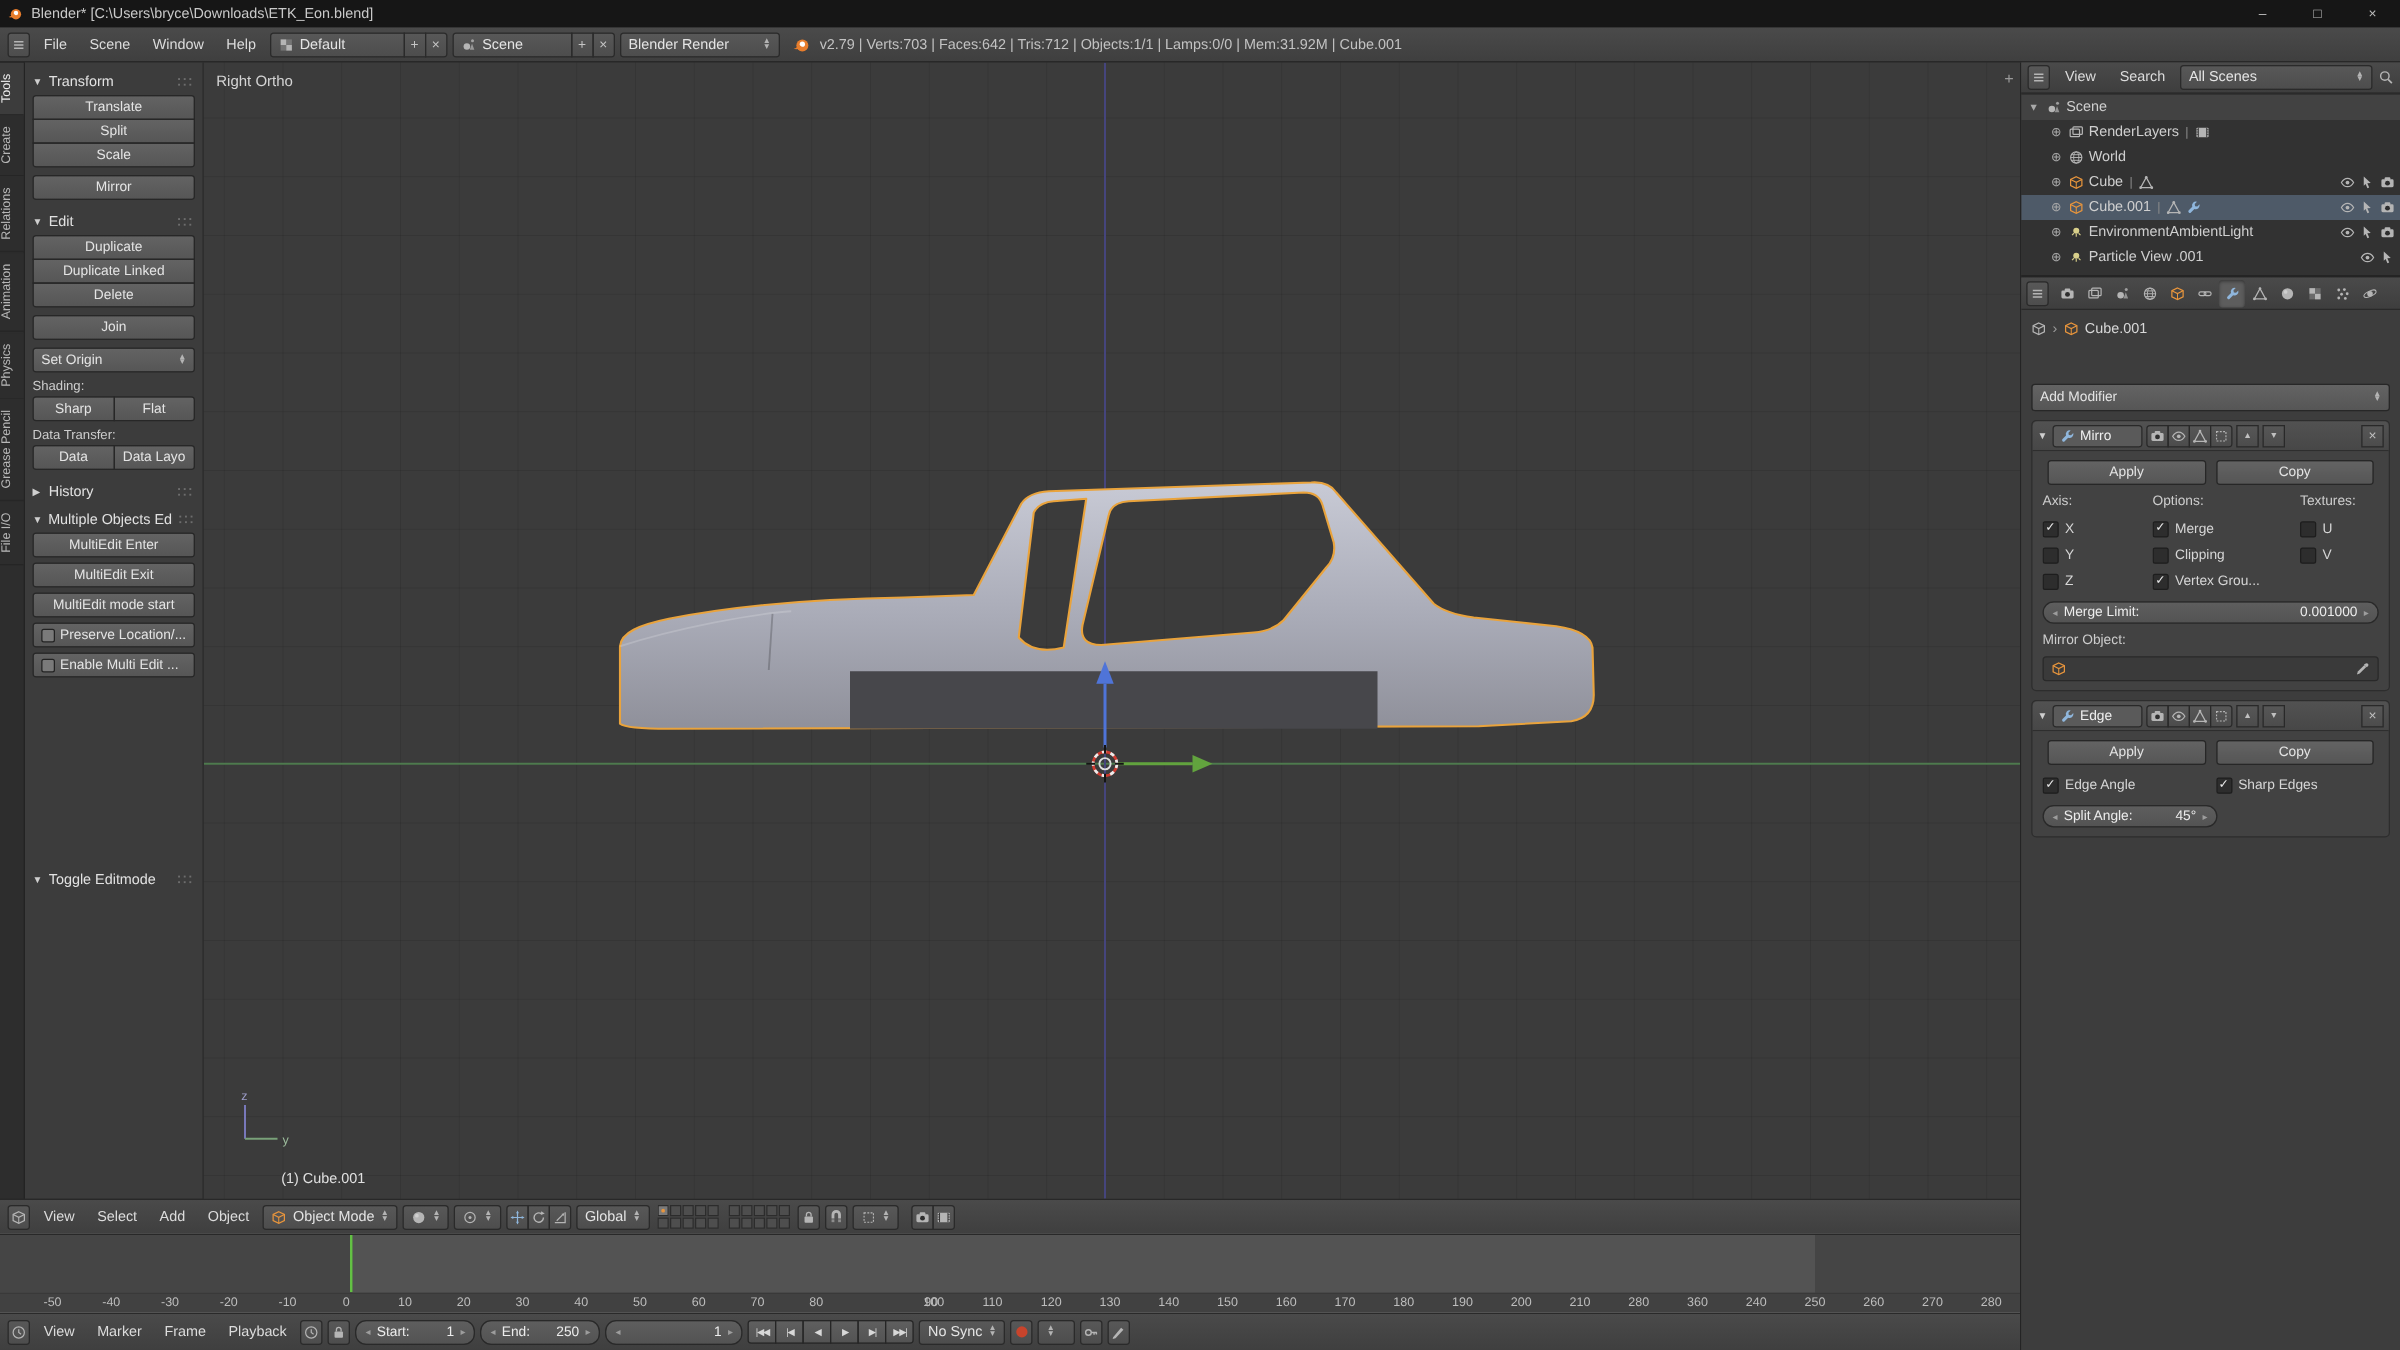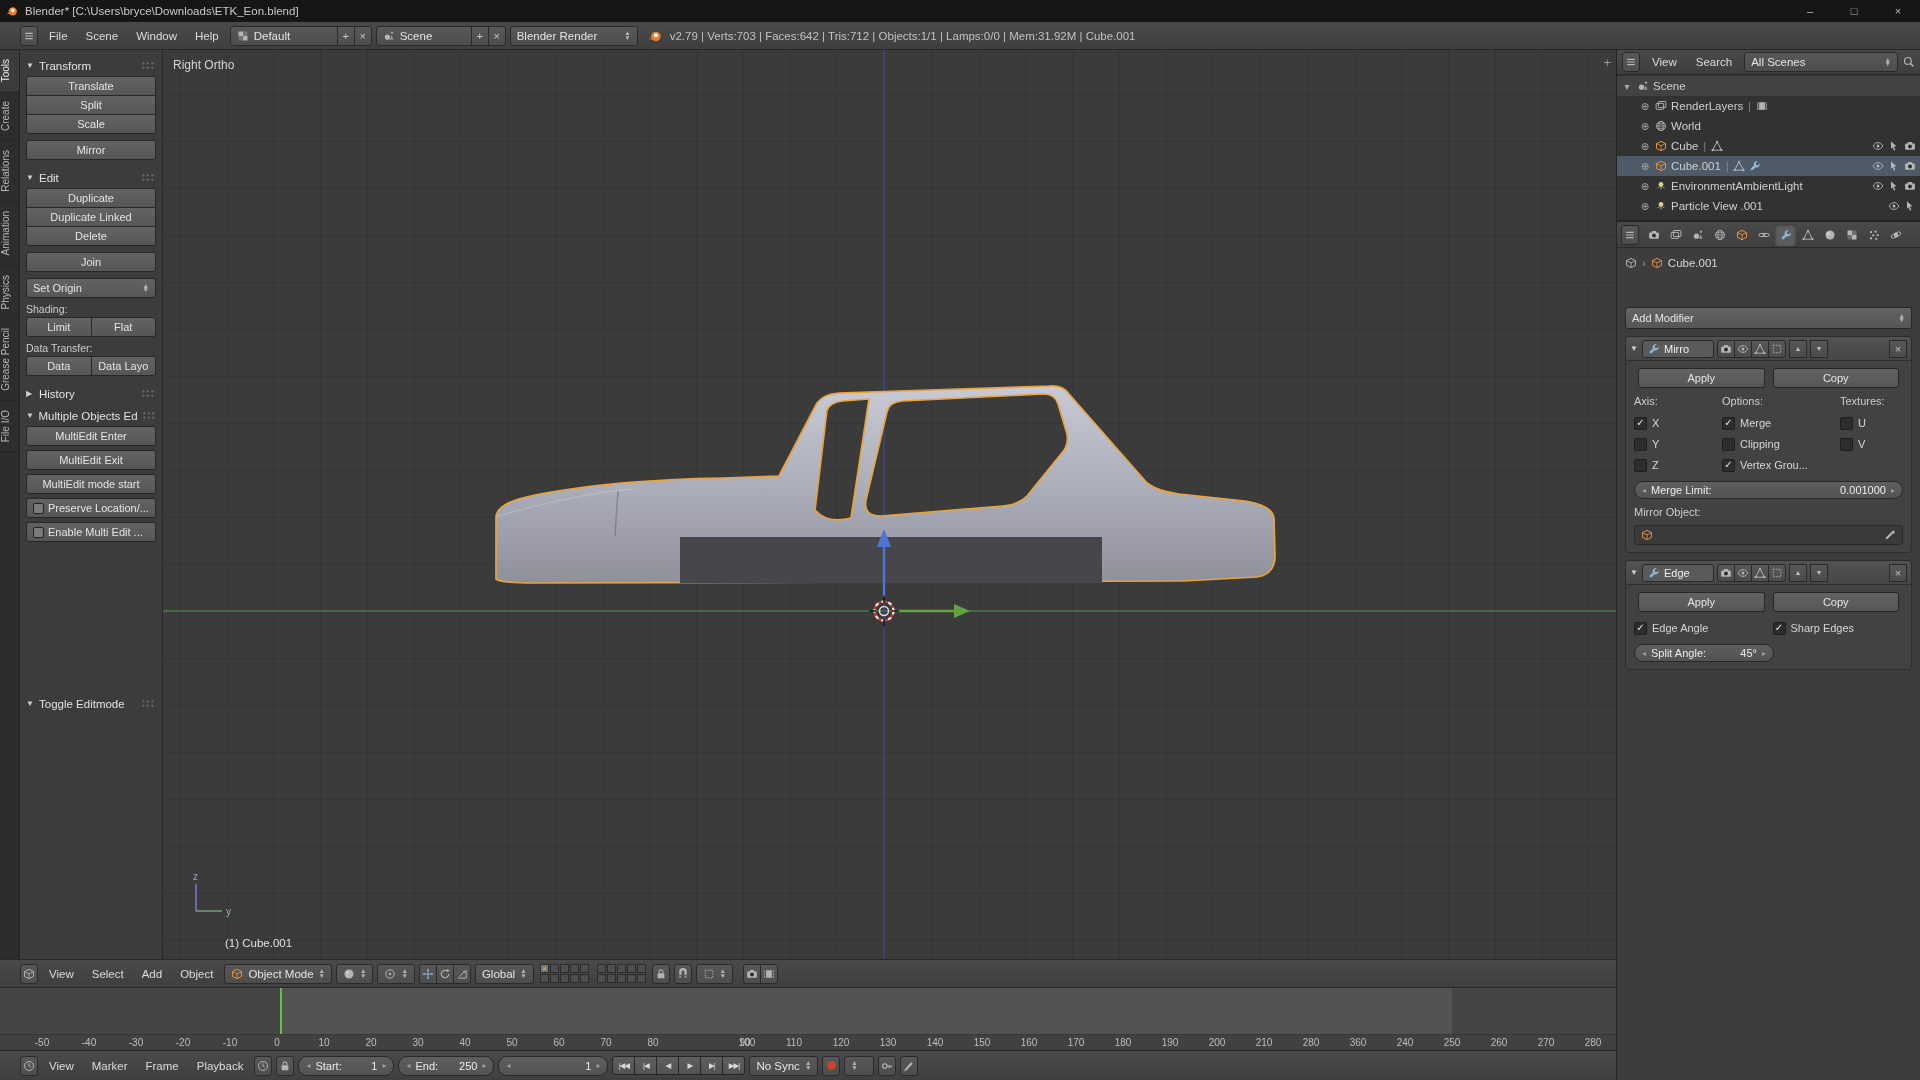--- a/index.html
+++ b/index.html
@@ -6,21 +6,21 @@
   html,body{width:1920px;height:1080px;overflow:hidden;}
   body{font-family:"Liberation Sans","DejaVu Sans",sans-serif;font-size:12px;color:#d8d8d8;background:#2b2b2b;}
   #app{position:relative;width:1920px;height:1080px;}
 
   
   #titlebar{position:absolute;top:0;left:0;width:1920px;height:22px;background:#161616;display:flex;align-items:center;gap:7px;padding-left:6px;color:#c9c9c9;font-size:11.5px;}
   .win-controls{margin-left:auto;display:flex;height:100%;}
   .win-btn{width:44px;display:flex;align-items:center;justify-content:center;color:#bdbdbd;font-size:11px;}
 
   
-  .hbar{display:flex;align-items:center;gap:4px;padding:0 20px;background:linear-gradient(#4a4a4a,#3f3f3f);}
+  .hbar{display:flex;align-items:center;gap:4px;padding:0 6px;background:linear-gradient(#4a4a4a,#3f3f3f);}
   #infobar{position:absolute;top:22px;left:0;width:1920px;height:28px;border-bottom:1px solid #262626;}
   .menu-txt{padding:0 7px;color:#dcdcdc;font-size:11.5px;white-space:nowrap;}
   .dd,.field{display:inline-flex;align-items:center;gap:5px;background:linear-gradient(#585858,#4d4d4d);border:1px solid #2a2a2a;border-radius:3px;height:20px;padding:0 6px;font-size:11.5px;color:#e4e4e4;white-space:nowrap;}
   .updn{display:flex;flex-direction:column;align-items:center;line-height:4.5px;font-size:6.5px;color:#b4b4b4;}
   .updn::before{content:"▲";}.updn::after{content:"▼";}
   .mini-btn{min-width:18px;height:20px;display:inline-flex;align-items:center;justify-content:center;background:linear-gradient(#585858,#4d4d4d);border:1px solid #2a2a2a;border-radius:3px;color:#c6c6c6;font-size:11px;}
   .joined{display:flex;}
   .joined>*{border-radius:0;margin-left:-1px;}
   .joined>*:first-child{border-radius:3px 0 0 3px;margin-left:0;}
   .joined>*:last-child{border-radius:0 3px 3px 0;}
@@ -355,21 +355,21 @@
         </div>
         <div class="gap6"></div>
         <div class="btn">Join</div>
         <div class="gap6"></div>
         <div class="btn" style="justify-content:flex-start;">
           <span>Set Origin</span>
           <span class="updn" style="margin-left:auto"></span>
         </div>
         <div class="ts-label">Shading:</div>
         <div class="row2">
-          <div class="btn">Limit</div>
+          <div class="btn">Sharp</div>
           <div class="btn">Flat</div>
         </div>
         <div class="ts-label">Data Transfer:</div>
         <div class="row2">
           <div class="btn">Data</div>
           <div class="btn">Data Layo</div>
         </div>
         <div class="gap6"></div>
         <div class="ts-head">
           <span class="tri">▶</span>

